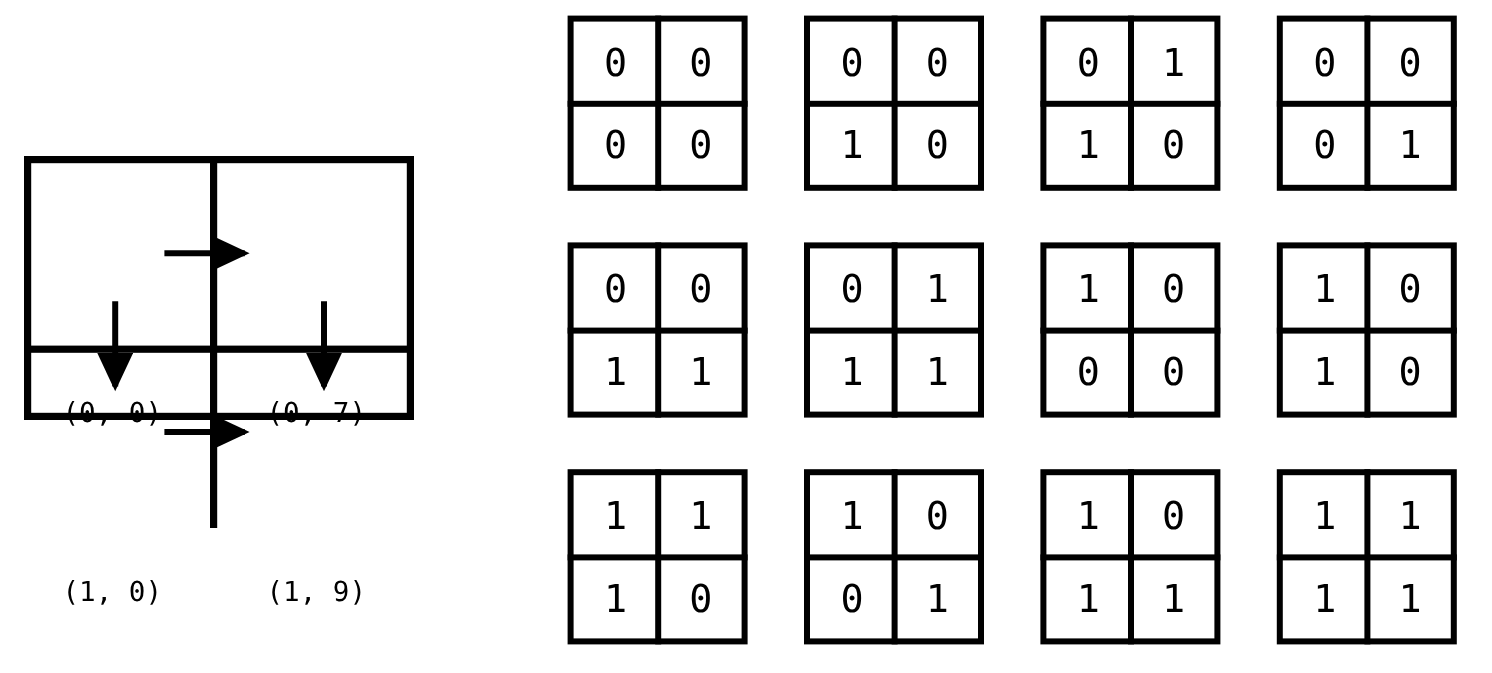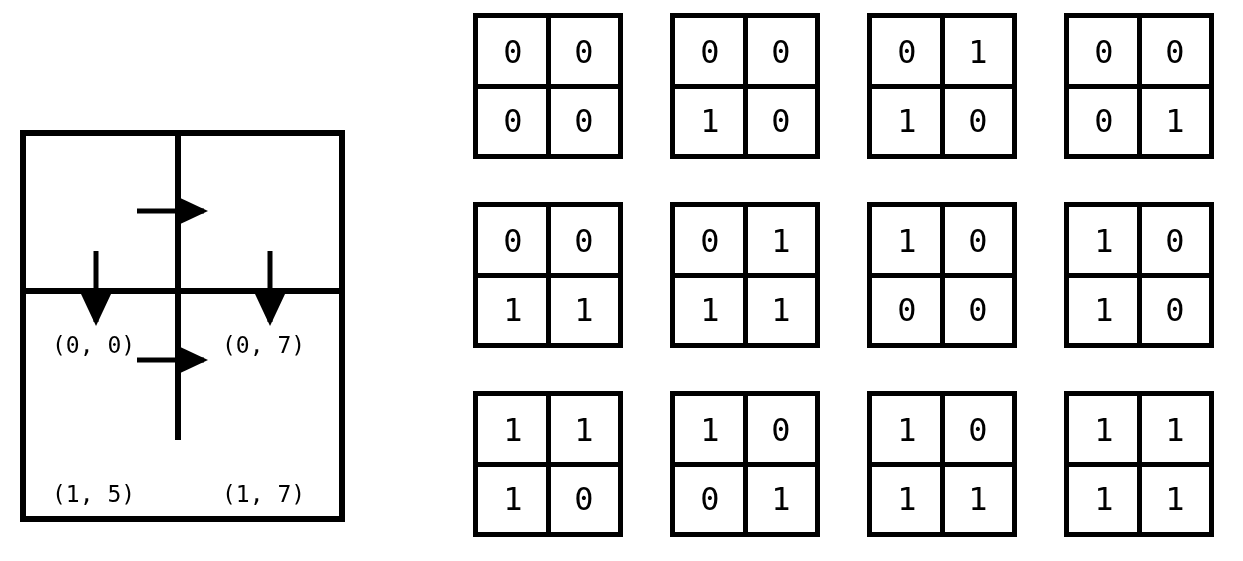--- a/index.html
+++ b/index.html
@@ -16,21 +16,21 @@
     font-family: "DejaVu Sans Mono", "Liberation Mono", monospace;
     color: #000000;
   }
 
   
   #index-diagram {
     position: absolute;
     left: 20px;
     top: 130px;
     width: 325px;
-    height: 392px;
+    height: 220px;
     box-sizing: border-box;
     border: 6px solid #000000;
     background: #ffffff;
   }
   .idx-divider-v {
     position: absolute;
     left: 149px;
     top: -6px;
     width: 6px;
     height: 310px;
@@ -127,22 +127,22 @@
 </head>
 <body>
 
 <div id="index-diagram">
 
   <div class="idx-divider-v"></div>
   <div class="idx-divider-h"></div>
 
   <div class="idx-label r0c0">(0, 0)</div>
   <div class="idx-label r0c1">(0, 7)</div>
-  <div class="idx-label r1c0">(1, 5)</div>
-  <div class="idx-label r1c1">(1, 7)</div>
+  <div class="idx-label r1c0">(1, 0)</div>
+  <div class="idx-label r1c1">(1, 9)</div>
 
   <svg id="index-arrows" viewBox="0 0 325 310" width="325" height="310">
     <defs>
       <marker id="arrowhead" markerWidth="7" markerHeight="7" refX="5.6" refY="3" orient="auto" markerUnits="strokeWidth">
         <path d="M0,0 L6.4,3 L0,6 z" fill="#000000"></path>
       </marker>
     </defs>
 
     <line x1="111" y1="75" x2="178" y2="75" stroke="#000000" stroke-width="5" marker-end="url(#arrowhead)"></line>
 

